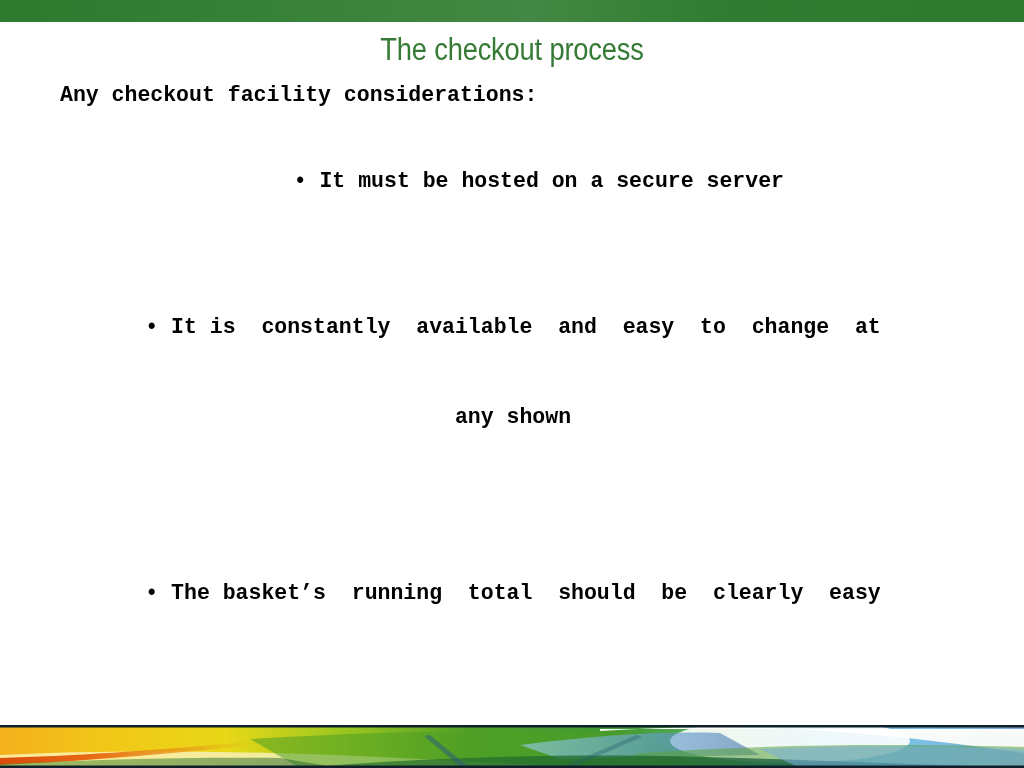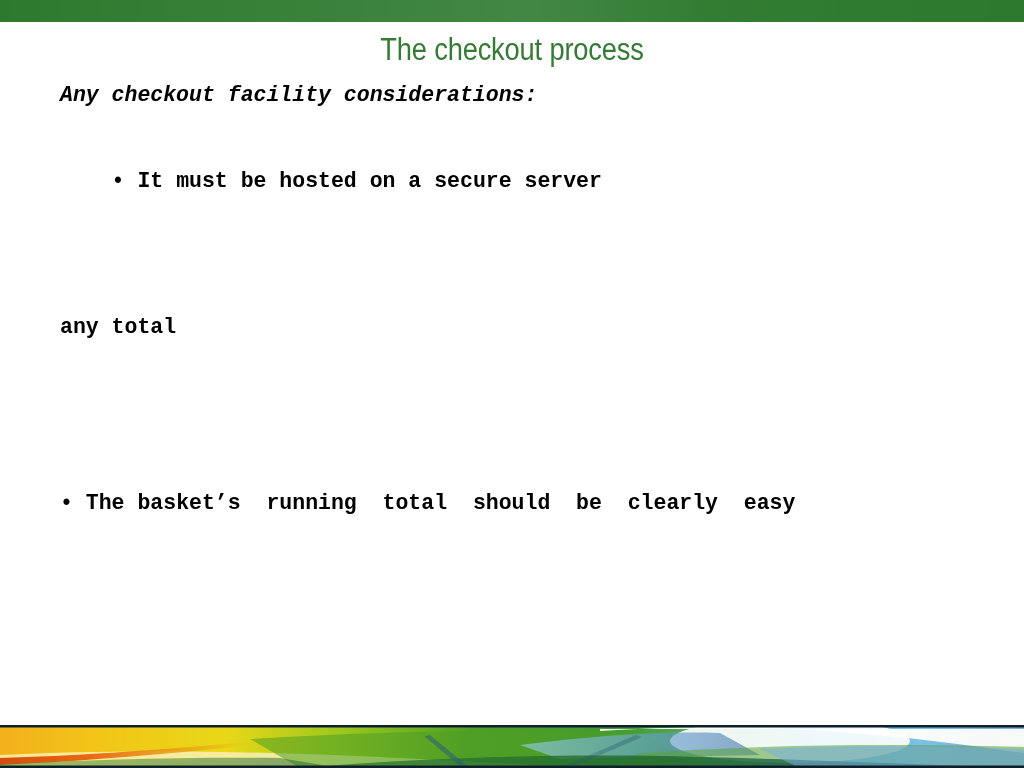--- a/index.html
+++ b/index.html
@@ -64,33 +64,32 @@
     width: 906px;
     font-family: "Liberation Mono", "DejaVu Sans Mono", monospace;
     font-weight: bold;
     font-size: 21.5px;
     line-height: 30px;
     color: #000000;
   }
   .lead-line {
     margin: 0 0 26px 0;
     white-space: pre;
-    font-style: italic;
   }
   .bullet-line {
     margin: 0 0 26px 0;
     text-align: justify;
     text-justify: inter-word;
   }
   .bullet-line:last-child {
     margin-bottom: 0;
   }
   
   .bullet-line.nowrap {
-    text-align: left;
+    text-align: center;
     white-space: pre;
   }
 
   
   .footer-band {
     position: absolute;
     left: 0;
     bottom: 0;
     width: 1024px;
     height: 43px;
@@ -114,21 +113,22 @@
 <div class="body-block">
 
   <div class="lead-line">Any checkout facility considerations:</div>
 
   <div class="bullet-line nowrap">
     <span>•</span><span> <span>It must be hosted on a secure server</span></span>
   </div>
 
 
   <div class="bullet-line nowrap">
-    <div>any total</div>
+    <div><span>•</span> <span>It is  constantly  available  and  easy  to  change  at</span></div>
+    <div>any shown</div>
   </div>
 
   <div class="bullet-line nowrap">
     <div><span>•</span> <span>The basket’s  running  total  should  be  clearly  easy</span></div>
     
   </div>
 
 </div>
 
 <div class="footer-band">

